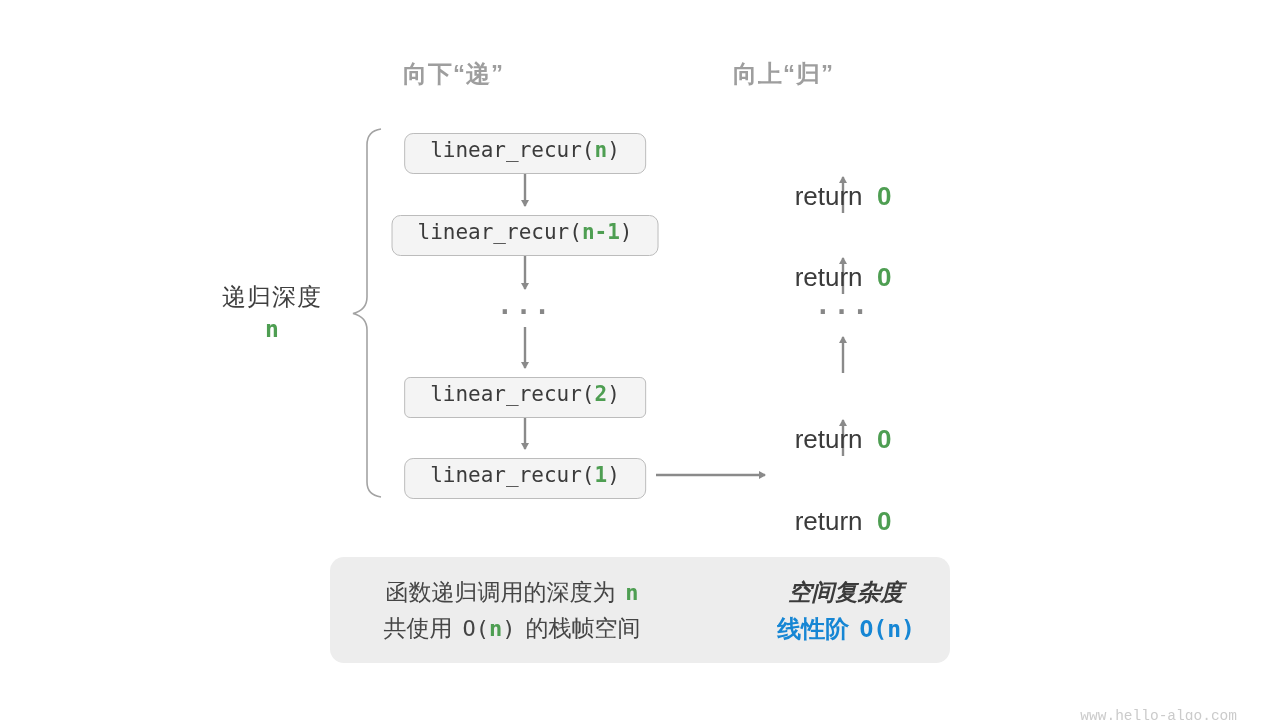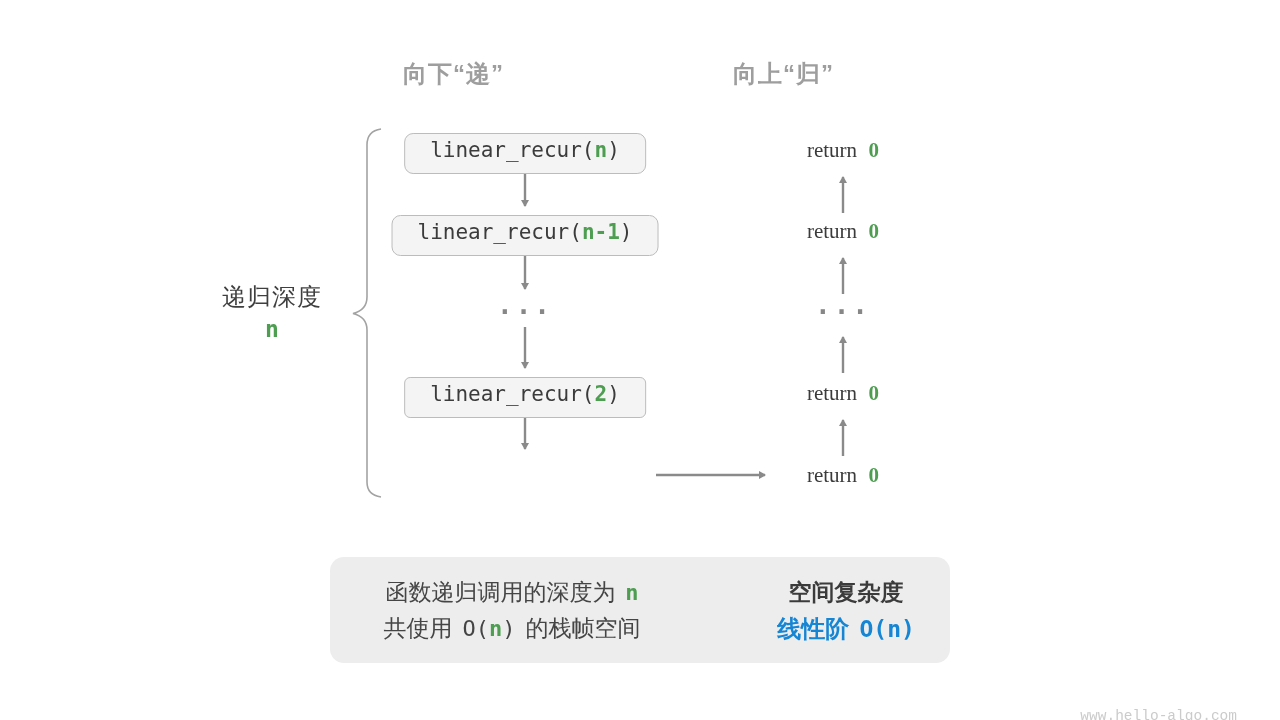--- a/index.html
+++ b/index.html
@@ -19,34 +19,34 @@
   .callbox{position:absolute;left:525px;transform:translateX(-50%);height:41px;line-height:32px;
            background:#f4f4f4;border:1.5px solid #bcbcbc;border-radius:9px;padding:0 25px;
            font-family:"DejaVu Sans Mono",monospace;font-size:21px;color:#3b3b3b;
            white-space:nowrap;box-sizing:border-box;}
   .cb1{top:133px;} .cb2{top:215px;} .cb3{top:377px;border-radius:6px;} .cb4{top:458px;}
   .dots{position:absolute;top:290px;width:120px;height:30px;line-height:30px;text-align:center;
         font-family:"DejaVu Sans Mono",monospace;font-weight:bold;font-size:26px;
         letter-spacing:3px;color:#878787;}
   .dots-left{left:465px;} .dots-right{left:783px;}
   .ret{position:absolute;left:743px;width:200px;height:26px;line-height:26px;text-align:center;
-       font-family:Liberation Serif, serif;font-size:21px;color:#3b3b3b;white-space:nowrap;}
+       font-family:Liberation Sans, sans-serif;font-size:26px;color:#3b3b3b;white-space:nowrap;margin-top:46px;}
   .ret .val{margin-left:0.55em;}
   .r1{top:137px;} .r2{top:218px;} .r3{top:380px;} .r4{top:462px;}
   .note{position:absolute;left:648px;top:406px;width:124px;text-align:center;
         font-size:21px;font-weight:bold;color:#9e9e9e;line-height:27px;}
   .summary{position:absolute;left:330px;top:557px;width:620px;height:106px;
            background:#ededed;border-radius:14px;}
   .sum-line{position:absolute;left:330px;width:364px;text-align:center;font-size:23px;
             color:#454545;white-space:nowrap;}
   .sl1{top:577px;} .sl2{top:613px;}
   .sum-line .mono{font-size:22px;}
   .gap-l{margin-left:0.45em;} .gap-r{margin-right:0.45em;}
   .sum-title{position:absolute;left:742px;top:577px;width:208px;text-align:center;
-             font-size:23px;font-weight:bold;color:#3b3b3b;white-space:nowrap;}
+             font-size:23px;font-weight:bold;color:#3b3b3b;white-space:nowrap;font-style:italic;}
   .sum-result{position:absolute;left:742px;top:613px;width:208px;text-align:center;
               font-size:24px;font-weight:bold;color:#1686d4;white-space:nowrap;}
   .sum-result .mono{font-size:23px;font-weight:bold;}
   .wm{position:absolute;top:708px;right:43px;font-family:Liberation Mono, monospace;
       font-size:14.5px;color:#cbcbcb;}
 </style>
 </head>
 <body>
 
 <div class="canvas">
@@ -78,20 +78,21 @@
   <div class="hdr hdr-down">向下“递”</div>
   <div class="hdr hdr-up">向上“归”</div>
 
   <div class="depth-label">递归深度</div>
   <div class="depth-value green">n</div>
 
   <div class="callbox cb1"><span>linear_recur(</span><span class="green">n</span><span>)</span></div>
   <div class="callbox cb2"><span>linear_recur(</span><span class="green">n-1</span><span>)</span></div>
   <div class="dots dots-left">...</div>
   <div class="callbox cb3"><span>linear_recur(</span><span class="green">2</span><span>)</span></div>
+  <div class="callbox cb4"><span>linear_recur(</span><span class="green">1</span><span>)</span></div>
 
   <div class="ret r1"><span>return</span><span class="green val">0</span></div>
   <div class="ret r2"><span>return</span><span class="green val">0</span></div>
   <div class="dots dots-right">...</div>
   <div class="ret r3"><span>return</span><span class="green val">0</span></div>
   <div class="ret r4"><span>return</span><span class="green val">0</span></div>
 
 
   <div class="summary"></div>
   <div class="sum-line sl2"><span>共使用</span><span class="mono gap-l">O(</span><span class="mono green">n</span><span class="mono gap-r">)</span><span>的栈帧空间</span></div>

